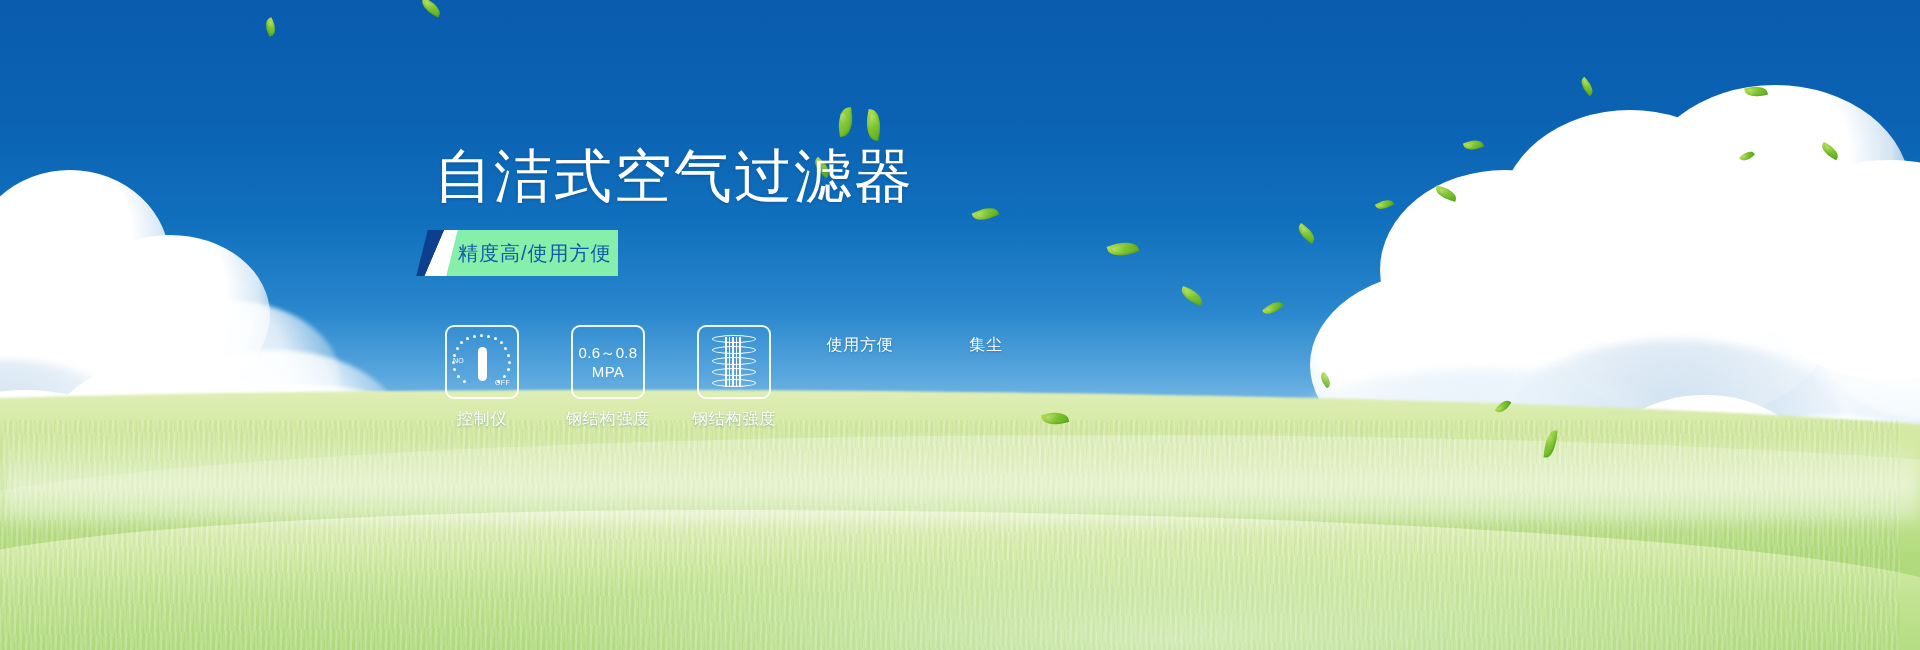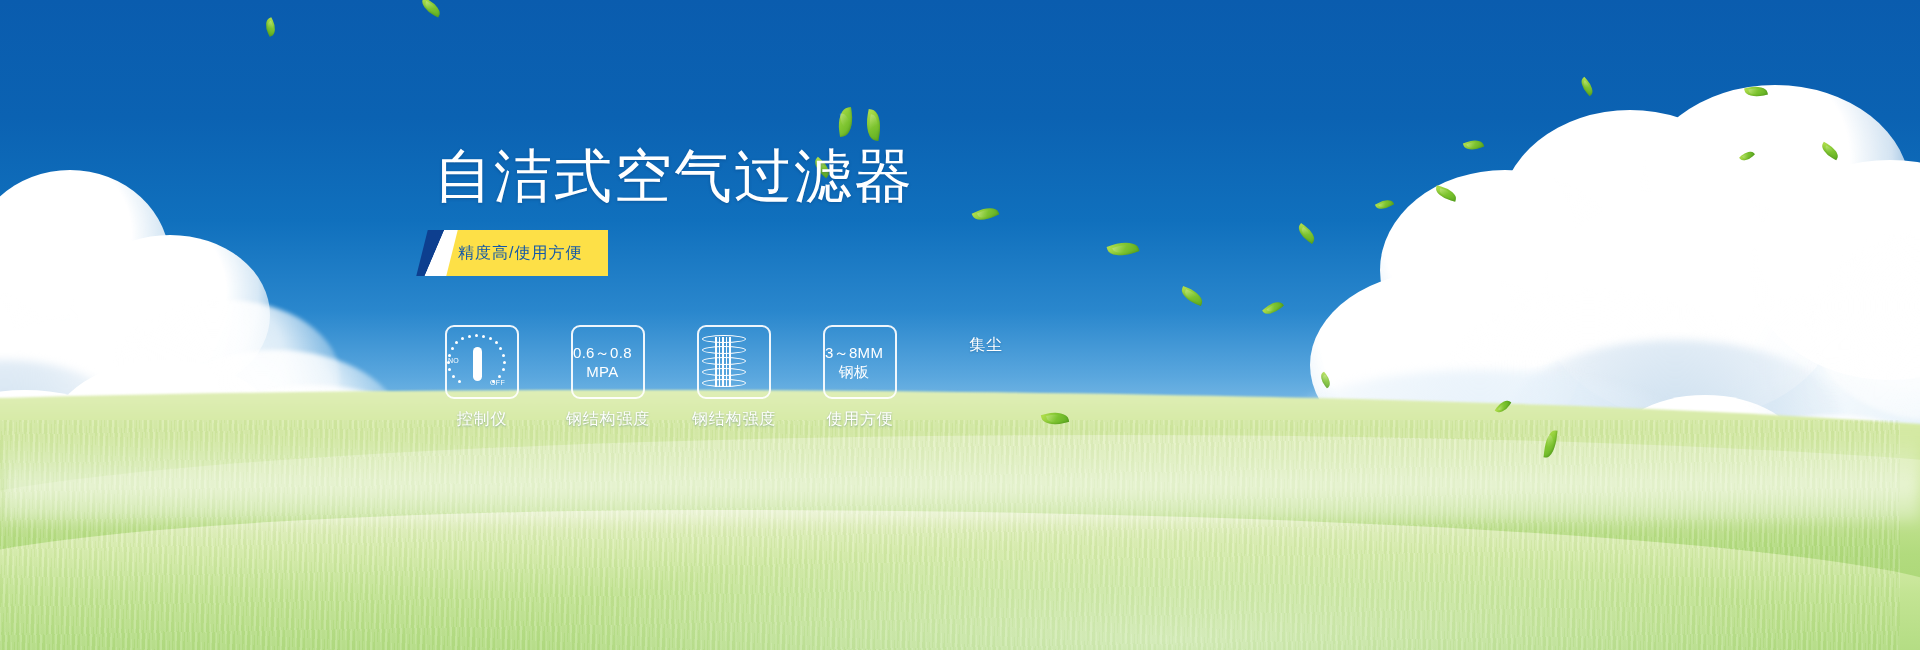--- a/index.html
+++ b/index.html
@@ -149,44 +149,44 @@
   }
   .tag-slash {
     width:30px;
     background:linear-gradient(100deg, #0d3f8f 0%, #0d3f8f 42%, #ffffff 44%, #ffffff 100%);
     transform:skewX(-14deg);
     margin:0 -8px;
     position:relative;
     z-index:2;
   }
   .tag-right {
-    background:#fde047;
+    background:#86efac;
     color:#1358a8;
-    font-size:16px;
+    font-size:20px;
     line-height:46px;
-    padding:0 26px 0 14px;
+    padding:0 6px 0 14px;
     letter-spacing:1px;
     white-space:nowrap;
     position:relative;
     z-index:1;
   }
 
   .features {
     position:absolute;
     left:432px; top:325px;
     display:flex;
     gap:26px;
   }
   .feature { width:100px; text-align:center; }
   .fbox {
     width:74px; height:74px;
     margin:0 auto;
     border:2px solid rgba(255,255,255,.92);
     border-radius:9px;
-    display:flex; align-items:center; 
+    display:flex; align-items:center; justify-content:center;
     position:relative;
     overflow:visible;
   }
   .fbox-txt {
     color:#ffffff;
     font-size:15px;
     line-height:19px;
     letter-spacing:.3px;
     white-space:pre-line;
     text-align:center;
@@ -410,24 +410,20 @@
             <div class="ring" style="top:13px;"></div>
             <div class="ring" style="top:24px;"></div>
             <div class="ring" style="top:35px;"></div>
             <div class="ring" style="top:46px;"></div>
           </div>
         </div>
         <div class="flabel">钢结构强度</div>
       </div>
 
       <div class="feature">
-        <div class="fbox">
-          <div class="fbox-txt">3～8MM
-钢板</div>
-        </div>
         <div class="flabel">使用方便</div>
       </div>
 
       <div class="feature">
         <div class="flabel">集尘</div>
       </div>
 
     </div>
   </div>
 </div>

